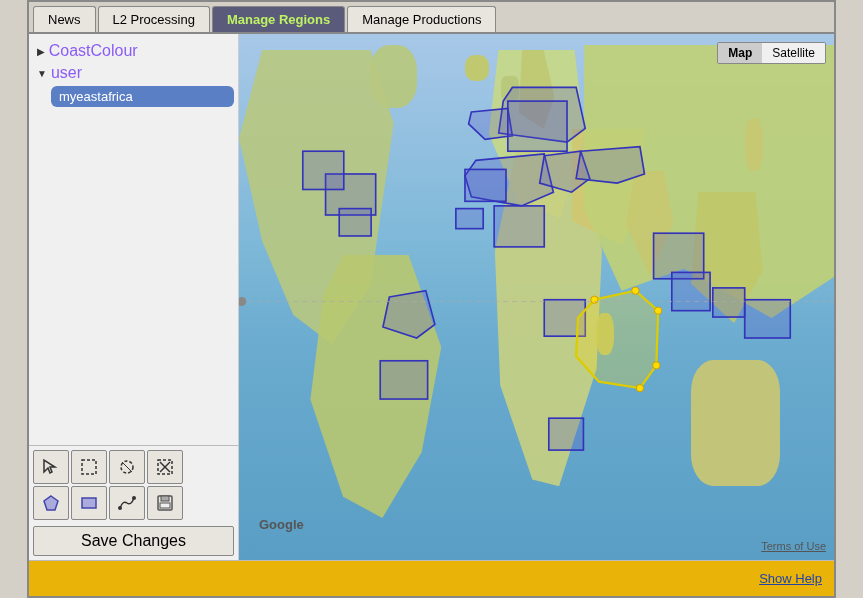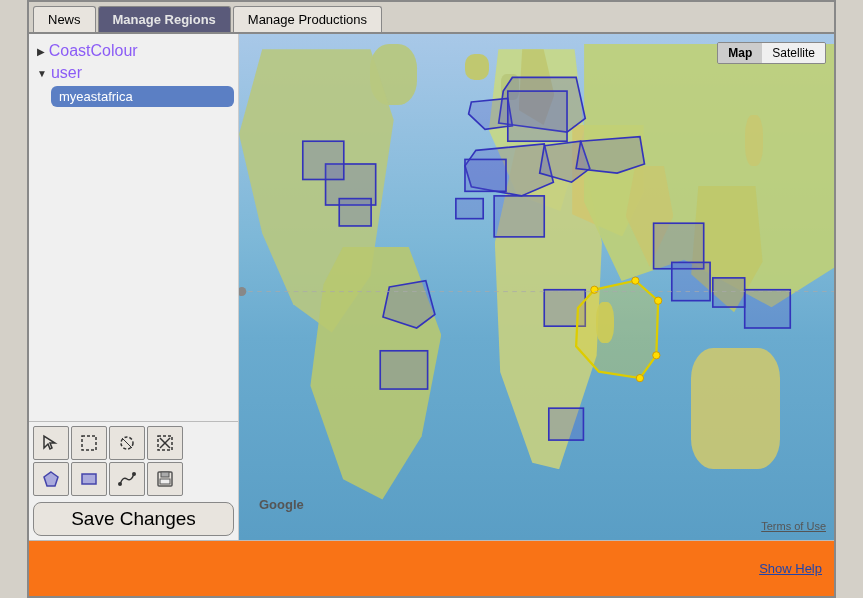--- a/index.html
+++ b/index.html
@@ -35,21 +35,21 @@
       border: 1px solid #888;
       border-bottom: none;
       background: #e8e4de;
       cursor: pointer;
       font-size: 13px;
       border-radius: 3px 3px 0 0;
       white-space: nowrap;
     }
     .tab.active {
       background: #5a5a7a;
-      color: #e5e5e5;
+      color: #bef264;
       font-weight: bold;
     }
     
     .main-content {
       display: flex;
       flex: 1;
       overflow: hidden;
     }
     
     .sidebar {
@@ -113,23 +113,23 @@
       display: flex;
       align-items: center;
       justify-content: center;
       font-size: 16px;
     }
     .save-btn {
       margin-top: 4px;
       padding: 5px 12px;
       background: #e8e4de;
       border: 1px solid #888;
-      border-radius: 8px;
-      cursor: pointer;
-      font-size: 19px;
+      border-radius: 2px;
+      cursor: pointer;
+      font-size: 16px;
       width: 100%;
     }
     
     .map-area {
       flex: 1;
       position: relative;
       overflow: hidden;
       background: #4a90b8;
     }
     
@@ -171,22 +171,22 @@
       font-size: 11px;
       color: #555;
       text-decoration: underline;
       cursor: pointer;
     }
     
     .bottom-bar {
       display: flex;
       align-items: center;
       justify-content: flex-end;
-      padding: 20px 12px;
-      background: #f97316;
+      padding: 10px 12px;
+      background: #eab308;
       border-top: 1px solid #bbb;
     }
     .show-help-link {
       color: #2244aa;
       text-decoration: underline;
       cursor: pointer;
       font-size: 13px;
     }
     
     .map-svg {
@@ -206,20 +206,21 @@
         linear-gradient(180deg, #a8c8e8 0%, #7eb8d8 40%, #6aabcf 60%, #5a9ec5 100%);
     }
   </style>
 </head>
 <body>
 
 <div class="window">
 
   <div class="tab-bar">
     <div class="tab">News</div>
+    <div class="tab">L2 Processing</div>
     <div class="tab active">Manage Regions</div>
     <div class="tab">Manage Productions</div>
   </div>
 
   <div class="main-content">
 
     <div class="sidebar">
       <div class="sidebar-tree">
 
         <div class="tree-item">

